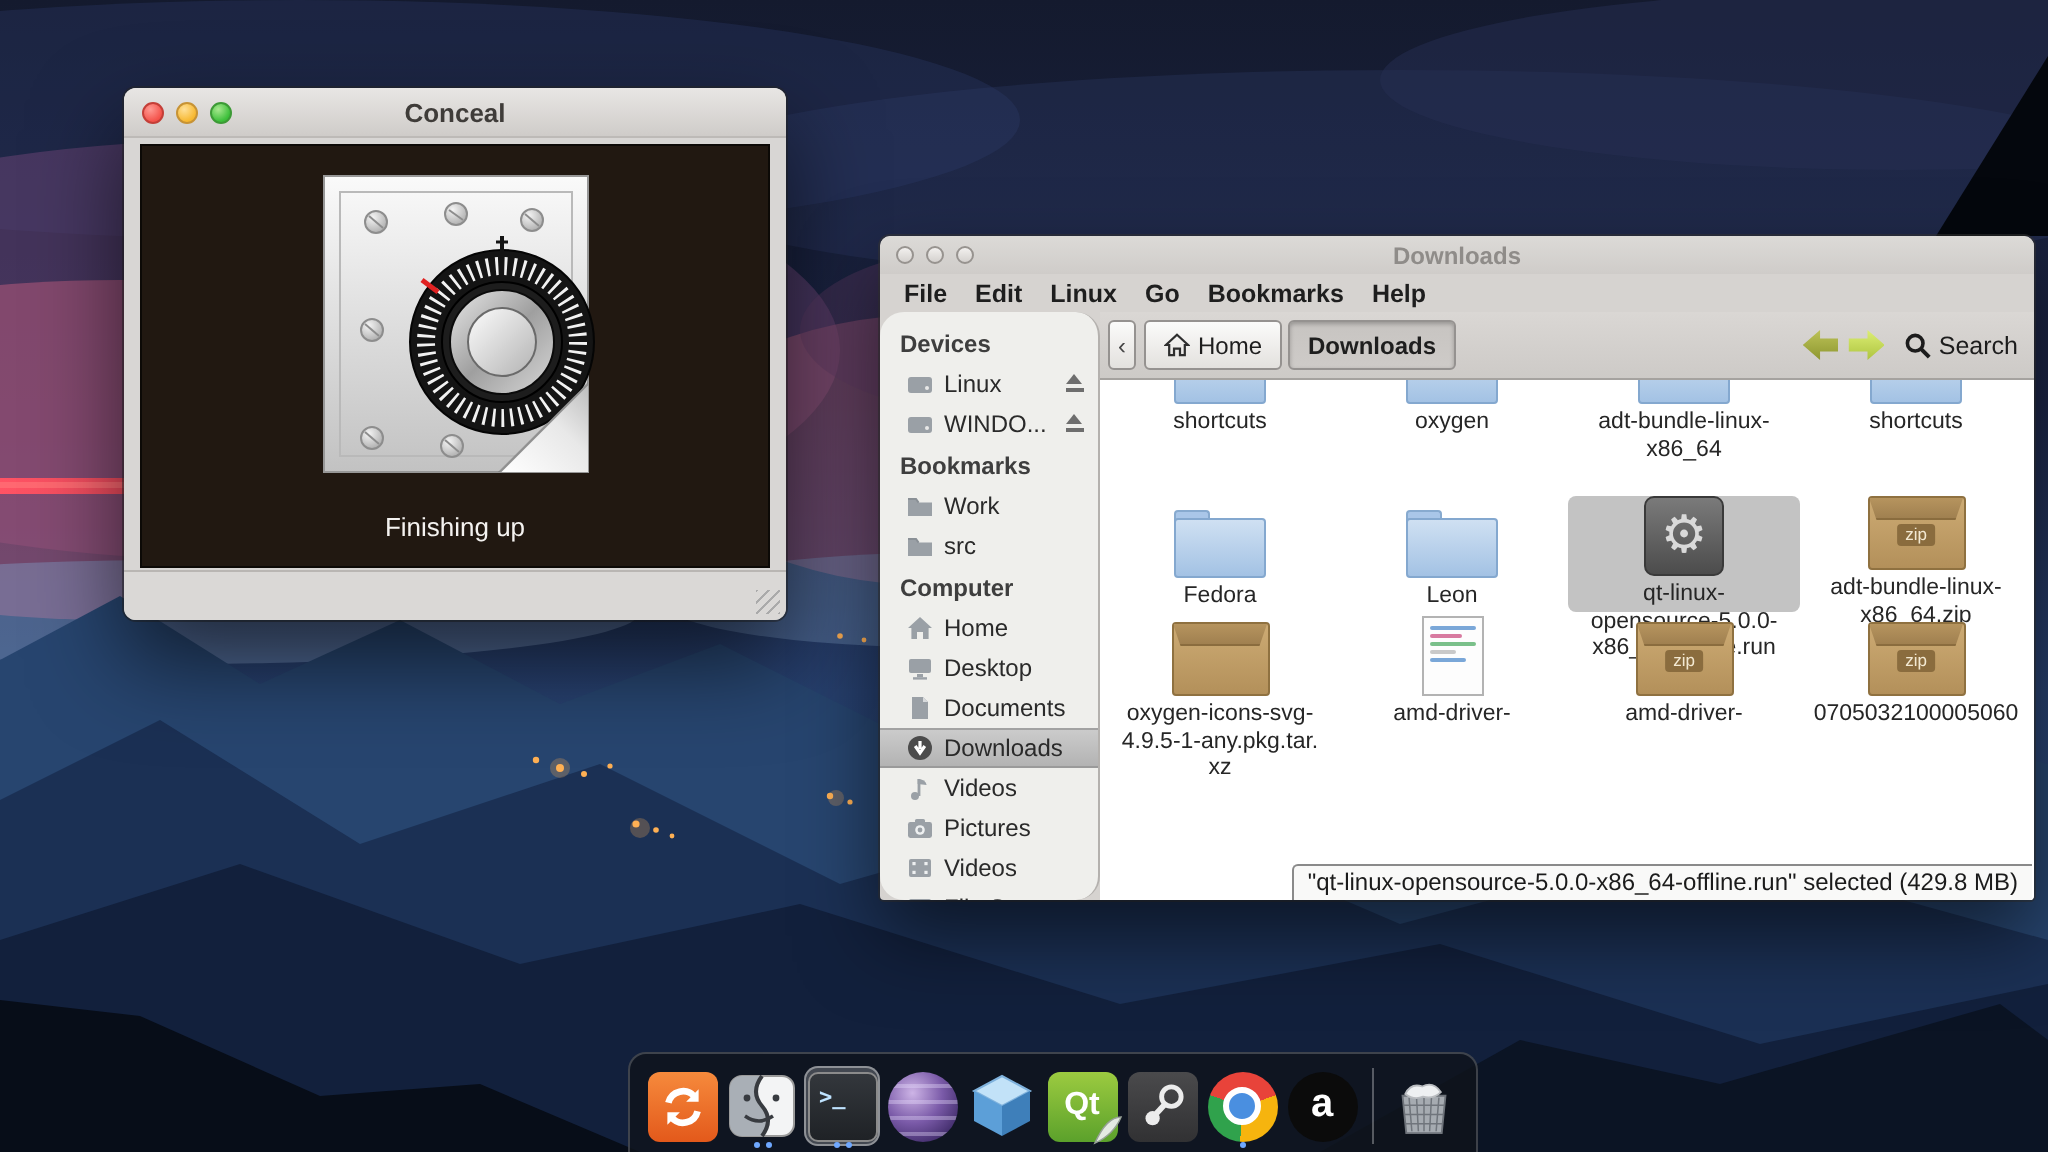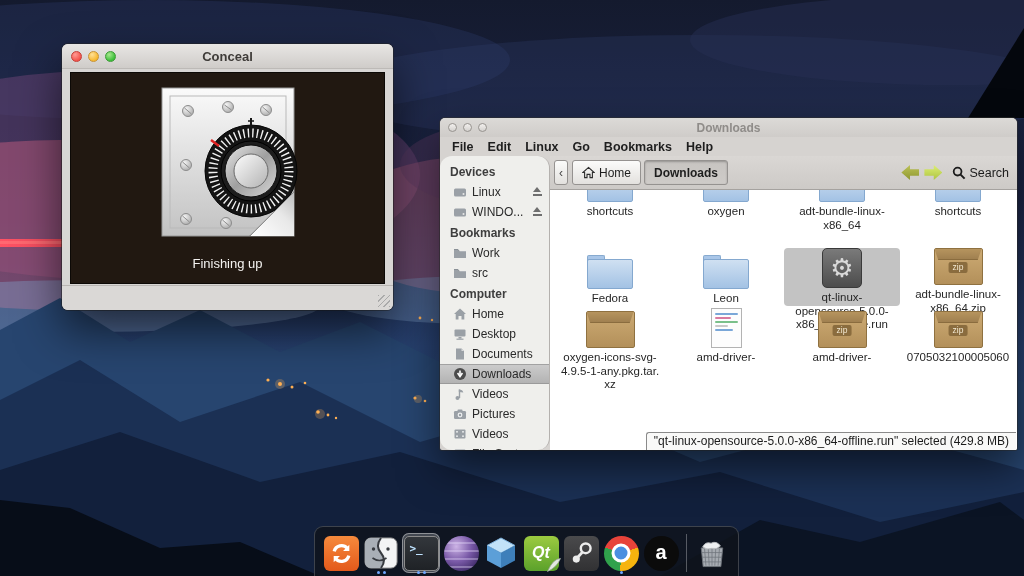--- a/index.html
+++ b/index.html
@@ -139,21 +139,21 @@
   .di-files{background:transparent;}
   .di-term{background:linear-gradient(#33373c,#1f2226);border:1px solid #8b8b8b;border-radius:5px;
     align-items:flex-start;justify-content:flex-start;}
   .di-term span{color:#bfe3ff;font-family:"DejaVu Sans Mono",monospace;font-size:11px;
     margin:5px 0 0 5px;font-weight:bold;}
   .di-eclipse{border-radius:50%;
     background:
       repeating-linear-gradient(180deg,rgba(235,225,255,0) 0 6px,rgba(235,225,255,.35) 6px 8px),
       radial-gradient(circle at 35% 30%,#cdb4e6,#7a5aa8 45%,#3a2763 85%);}
   .di-qt{position:relative;background:linear-gradient(#9ccb40,#5ba12b);border-radius:6px;}
-  .di-qt .qt-t{color:#fff;font-weight:bold;font-style:italic;font-size:16px;}
+  .di-qt .qt-t{color:#fff;font-weight:bold;font-size:16px;}
   .di-qt svg{position:absolute;right:-3px;bottom:-2px;}
   .di-steam{background:linear-gradient(#4a4a4c,#313133);border-radius:6px;}
   .di-chrome{border-radius:50%;position:relative;
     background:conic-gradient(from -70deg,#e8433a 0 140deg,#f6b40e 140deg 255deg,#30a24c 255deg 360deg);}
   .di-chrome .c-center{position:absolute;left:50%;top:50%;transform:translate(-50%,-50%);
     width:13px;height:13px;background:#4a8fe0;border:3.5px solid #fff;border-radius:50%;}
   .di-a{background:#0b0b0b;border-radius:50%;}
   .di-a span{color:#fff;font-weight:bold;font-size:20px;line-height:1;margin-top:-3px;}
   .di-trash{background:transparent;}
 </style>

